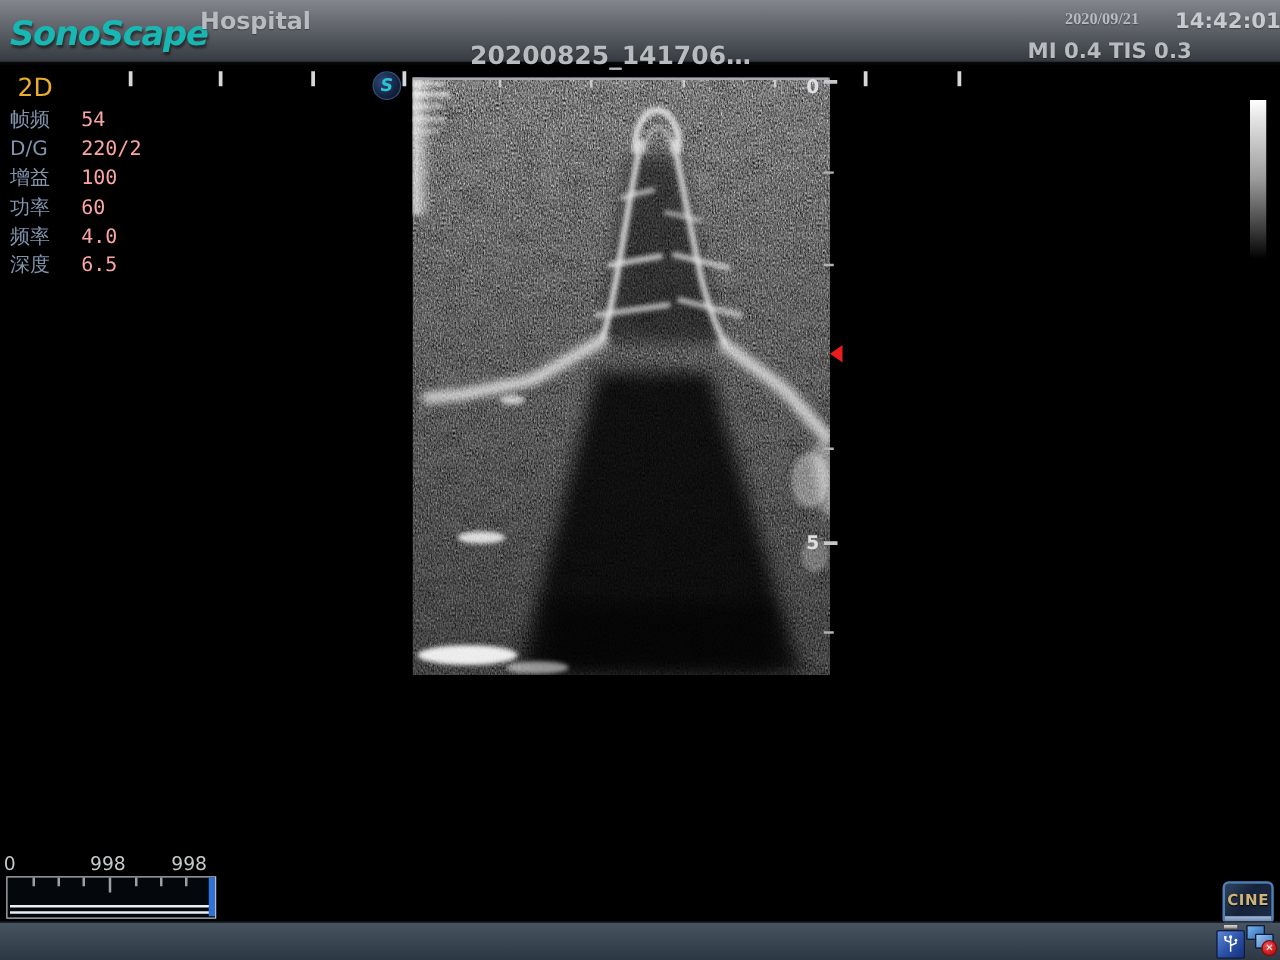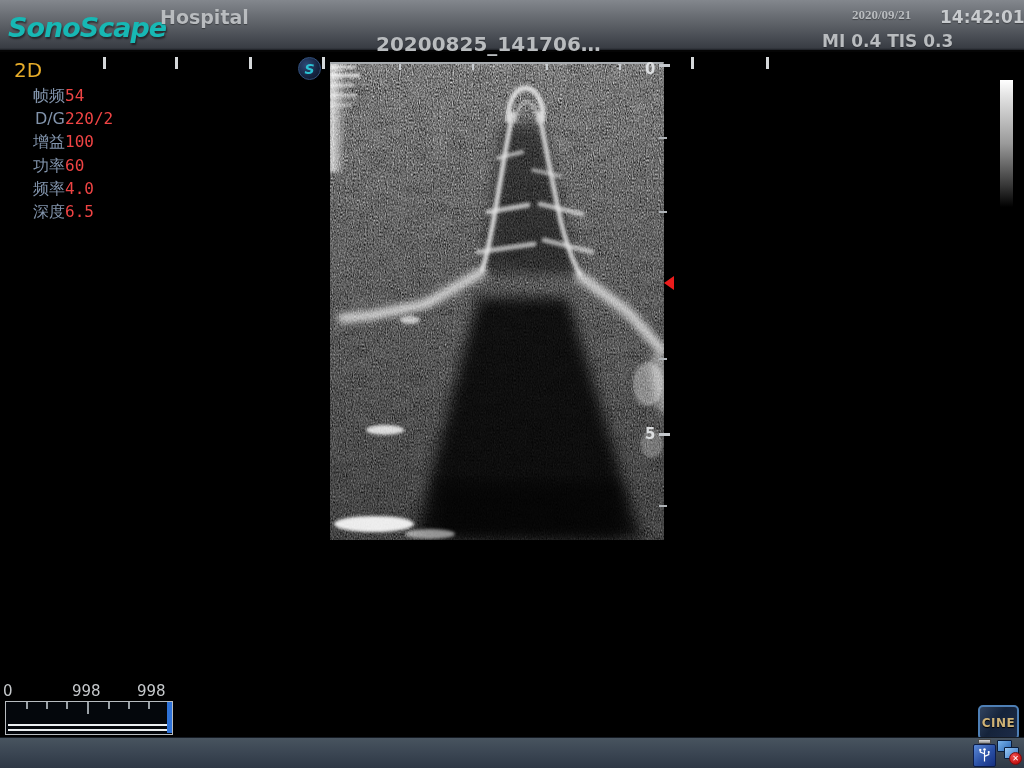--- a/index.html
+++ b/index.html
@@ -16,23 +16,23 @@
   .hospital{left:160px;top:6px;font-size:19px;}
   .examid{left:376px;top:32px;font-size:20px;}
   .preset{left:658px;top:7px;font-size:17px;}
   .hdate{left:852px;top:7px;font-size:13px;font-family:Liberation Serif, serif;}
   .htime{left:940px;top:7px;font-size:17px;color:#c8cbce;}
   .mitis{left:822px;top:31px;font-size:17px;}
 
   
   .mode2d{position:absolute;left:14px;top:58px;font-size:20px;font-weight:normal;color:#e8ad2a;}
   .params{position:absolute;left:8px;top:84px;font-size:16px;line-height:23.2px;}
-  .prow{display:flex;white-space:nowrap;text-align:right;}
+  .prow{display:flex;white-space:nowrap;}
   .plabel{width:57px;color:#8294ac;}
-  .pvalue{color:#ef4444;font-family:"DejaVu Sans Mono","Liberation Mono",monospace;}
+  .pvalue{color:#fca5a5;font-family:"DejaVu Sans Mono","Liberation Mono",monospace;}
 
   
   .htick{position:absolute;top:57px;width:3px;height:12px;background:#d5d8da;}
 
   
   .smark{position:absolute;left:298px;top:57px;width:23px;height:23px;border-radius:50%;
     background:radial-gradient(circle at 35% 35%,#2e4a78 0%,#15233f 60%,#0b1424 100%);
     border:1px solid #32507c;color:#2cc3d4;font-weight:bold;font-style:italic;font-size:14px;
     display:flex;align-items:center;justify-content:center;box-sizing:border-box;}
 
@@ -57,21 +57,21 @@
   .scrub{position:absolute;left:5px;top:701px;width:166px;height:32px;border:1px solid #b8bcc0;background:#04070c;box-sizing:content-box;}
   .stick{position:absolute;top:0;width:2px;height:7px;background:#9aa0a6;}
   .stick.long{height:12px;}
   .dline{position:absolute;left:2px;top:22px;width:161px;height:7px;box-sizing:border-box;
     border-top:2px solid #eceff1;border-bottom:2px solid #eceff1;}
   .bluebar{position:absolute;left:167px;top:702px;width:5px;height:31px;background:#2e72d8;}
 
   
   .cinebtn{position:absolute;left:978px;top:705px;width:41px;height:35px;border:2px solid #4e7fb5;border-radius:5px;
     background:linear-gradient(125deg,#31435e 0%,#15233a 45%,#1d2c48 100%);box-sizing:border-box;
-    display:flex;flex-direction:row;cursor:pointer;}
+    display:flex;flex-direction:column;cursor:pointer;}
   .cinetext{flex:1;display:flex;align-items:center;justify-content:center;
     color:#cfb377;font-weight:bold;font-size:12px;letter-spacing:.5px;text-shadow:0 1px 1px #000;}
   .cinestand{height:5px;background:linear-gradient(180deg,#a8bcd8,#5d7cab);}
 
   
   .taskbar{position:absolute;left:0;top:737px;width:1024px;height:31px;
     background:linear-gradient(180deg,#48545f 0%,#3c4754 45%,#2e3845 100%);
     border-top:1px solid #151b24;box-sizing:border-box;}
   .usbicon{position:absolute;left:973px;top:739px;width:23px;height:27px;cursor:pointer;}
   .usbtop{width:13px;height:5px;margin:0 auto;background:linear-gradient(#dcdcdc,#8c8c8c);border:1px solid #4a4a4a;box-sizing:border-box;}

